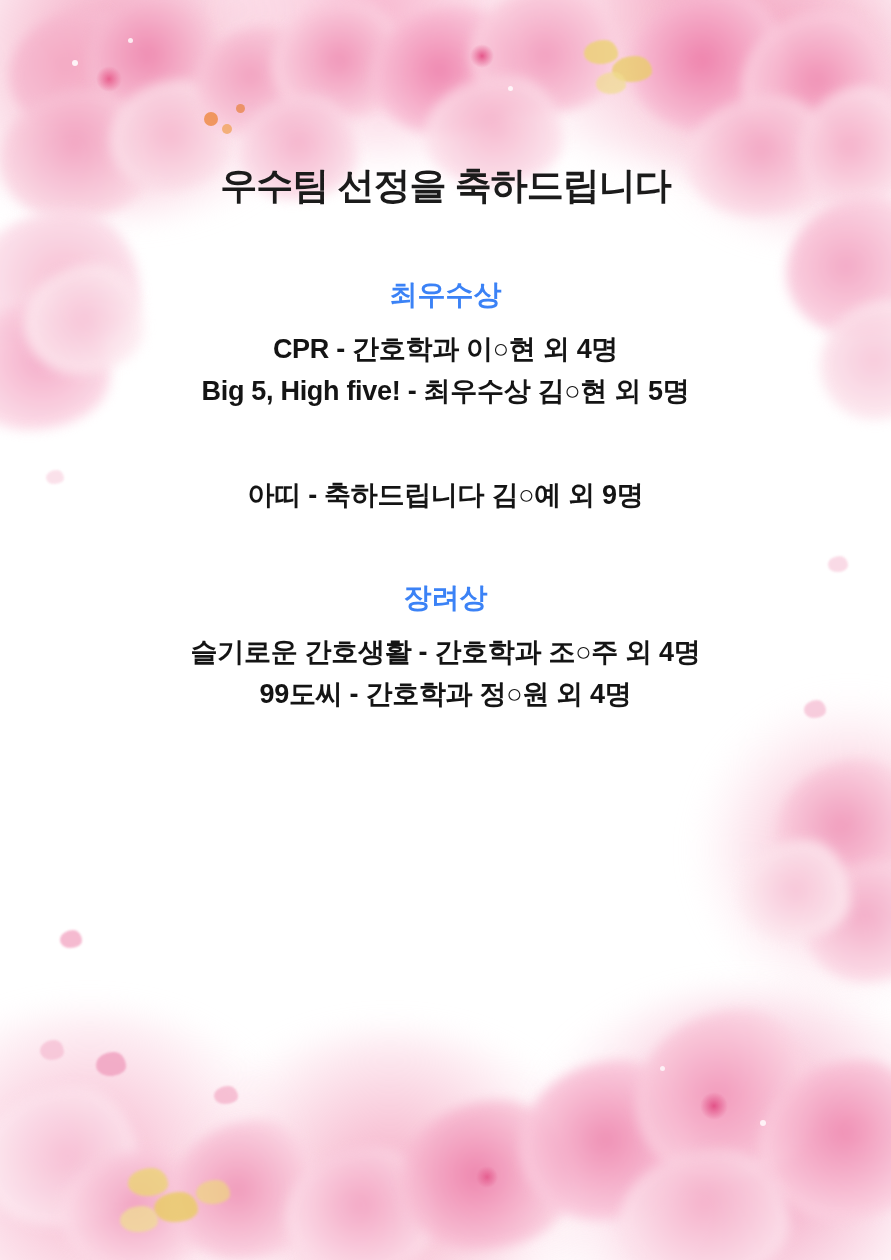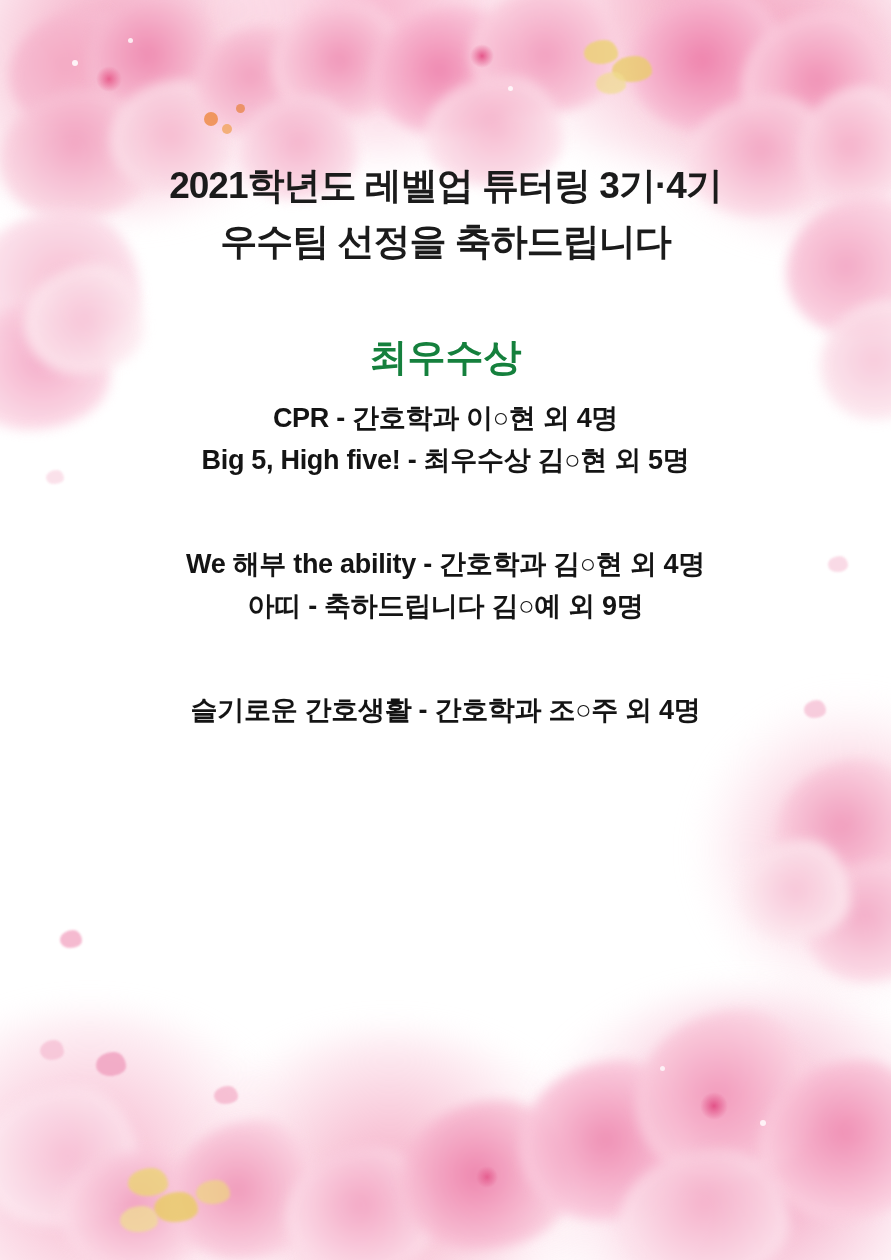--- a/index.html
+++ b/index.html
@@ -65,23 +65,23 @@
   .cohort {
     margin-top: 80px;
     font-size: 30px;
     font-weight: bold;
     color: #1b1b1b;
   }
   .award-block {
     margin-top: 62px;
   }
   .award-title {
-    font-size: 38px;
-    font-weight: bold;
-    color: #15803d;
+    font-size: 28px;
+    font-weight: bold;
+    color: #3b82f6;
     margin-bottom: 15px;
   }
   .award-entry {
     font-size: 27px;
     font-weight: bold;
     color: #141414;
     line-height: 1.55;
     letter-spacing: -0.3px;
   }
 </style>
@@ -169,34 +169,34 @@
     <div class="blossom" style="left:72px; top:60px; width:6px; height:6px; background:rgba(255,255,255,.85);"></div>
     <div class="blossom" style="left:128px; top:38px; width:5px; height:5px; background:rgba(255,255,255,.8);"></div>
     <div class="blossom" style="left:508px; top:86px; width:5px; height:5px; background:rgba(255,255,255,.8);"></div>
     <div class="blossom" style="left:760px; top:1120px; width:6px; height:6px; background:rgba(255,255,255,.8);"></div>
     <div class="blossom" style="left:660px; top:1066px; width:5px; height:5px; background:rgba(255,255,255,.75);"></div>
   </div>
 
   <div class="content">
 
     <div>
-      <div class="title-line">2021학년도 레벨업 튜터링 3기·4기</div>
       <div class="title-line">우수팀 선정을 축하드립니다</div>
     </div>
 
 
     <div class="award-block">
       <div class="award-title">최우수상</div>
       <div class="award-entry">CPR - 간호학과 이○현 외 4명</div>
       <div class="award-entry">Big 5, High five! - 최우수상 김○현 외 5명</div>
     </div>
 
     <div class="award-block">
-      <div class="award-entry">We 해부 the ability - 간호학과 김○현 외 4명</div>
       <div class="award-entry">아띠 - 축하드립니다 김○예 외 9명</div>
     </div>
 
     <div class="award-block">
+      <div class="award-title">장려상</div>
       <div class="award-entry">슬기로운 간호생활 - 간호학과 조○주 외 4명</div>
+      <div class="award-entry">99도씨 - 간호학과 정○원 외 4명</div>
     </div>
 
   </div>
 </div>
 
 </body></html>

